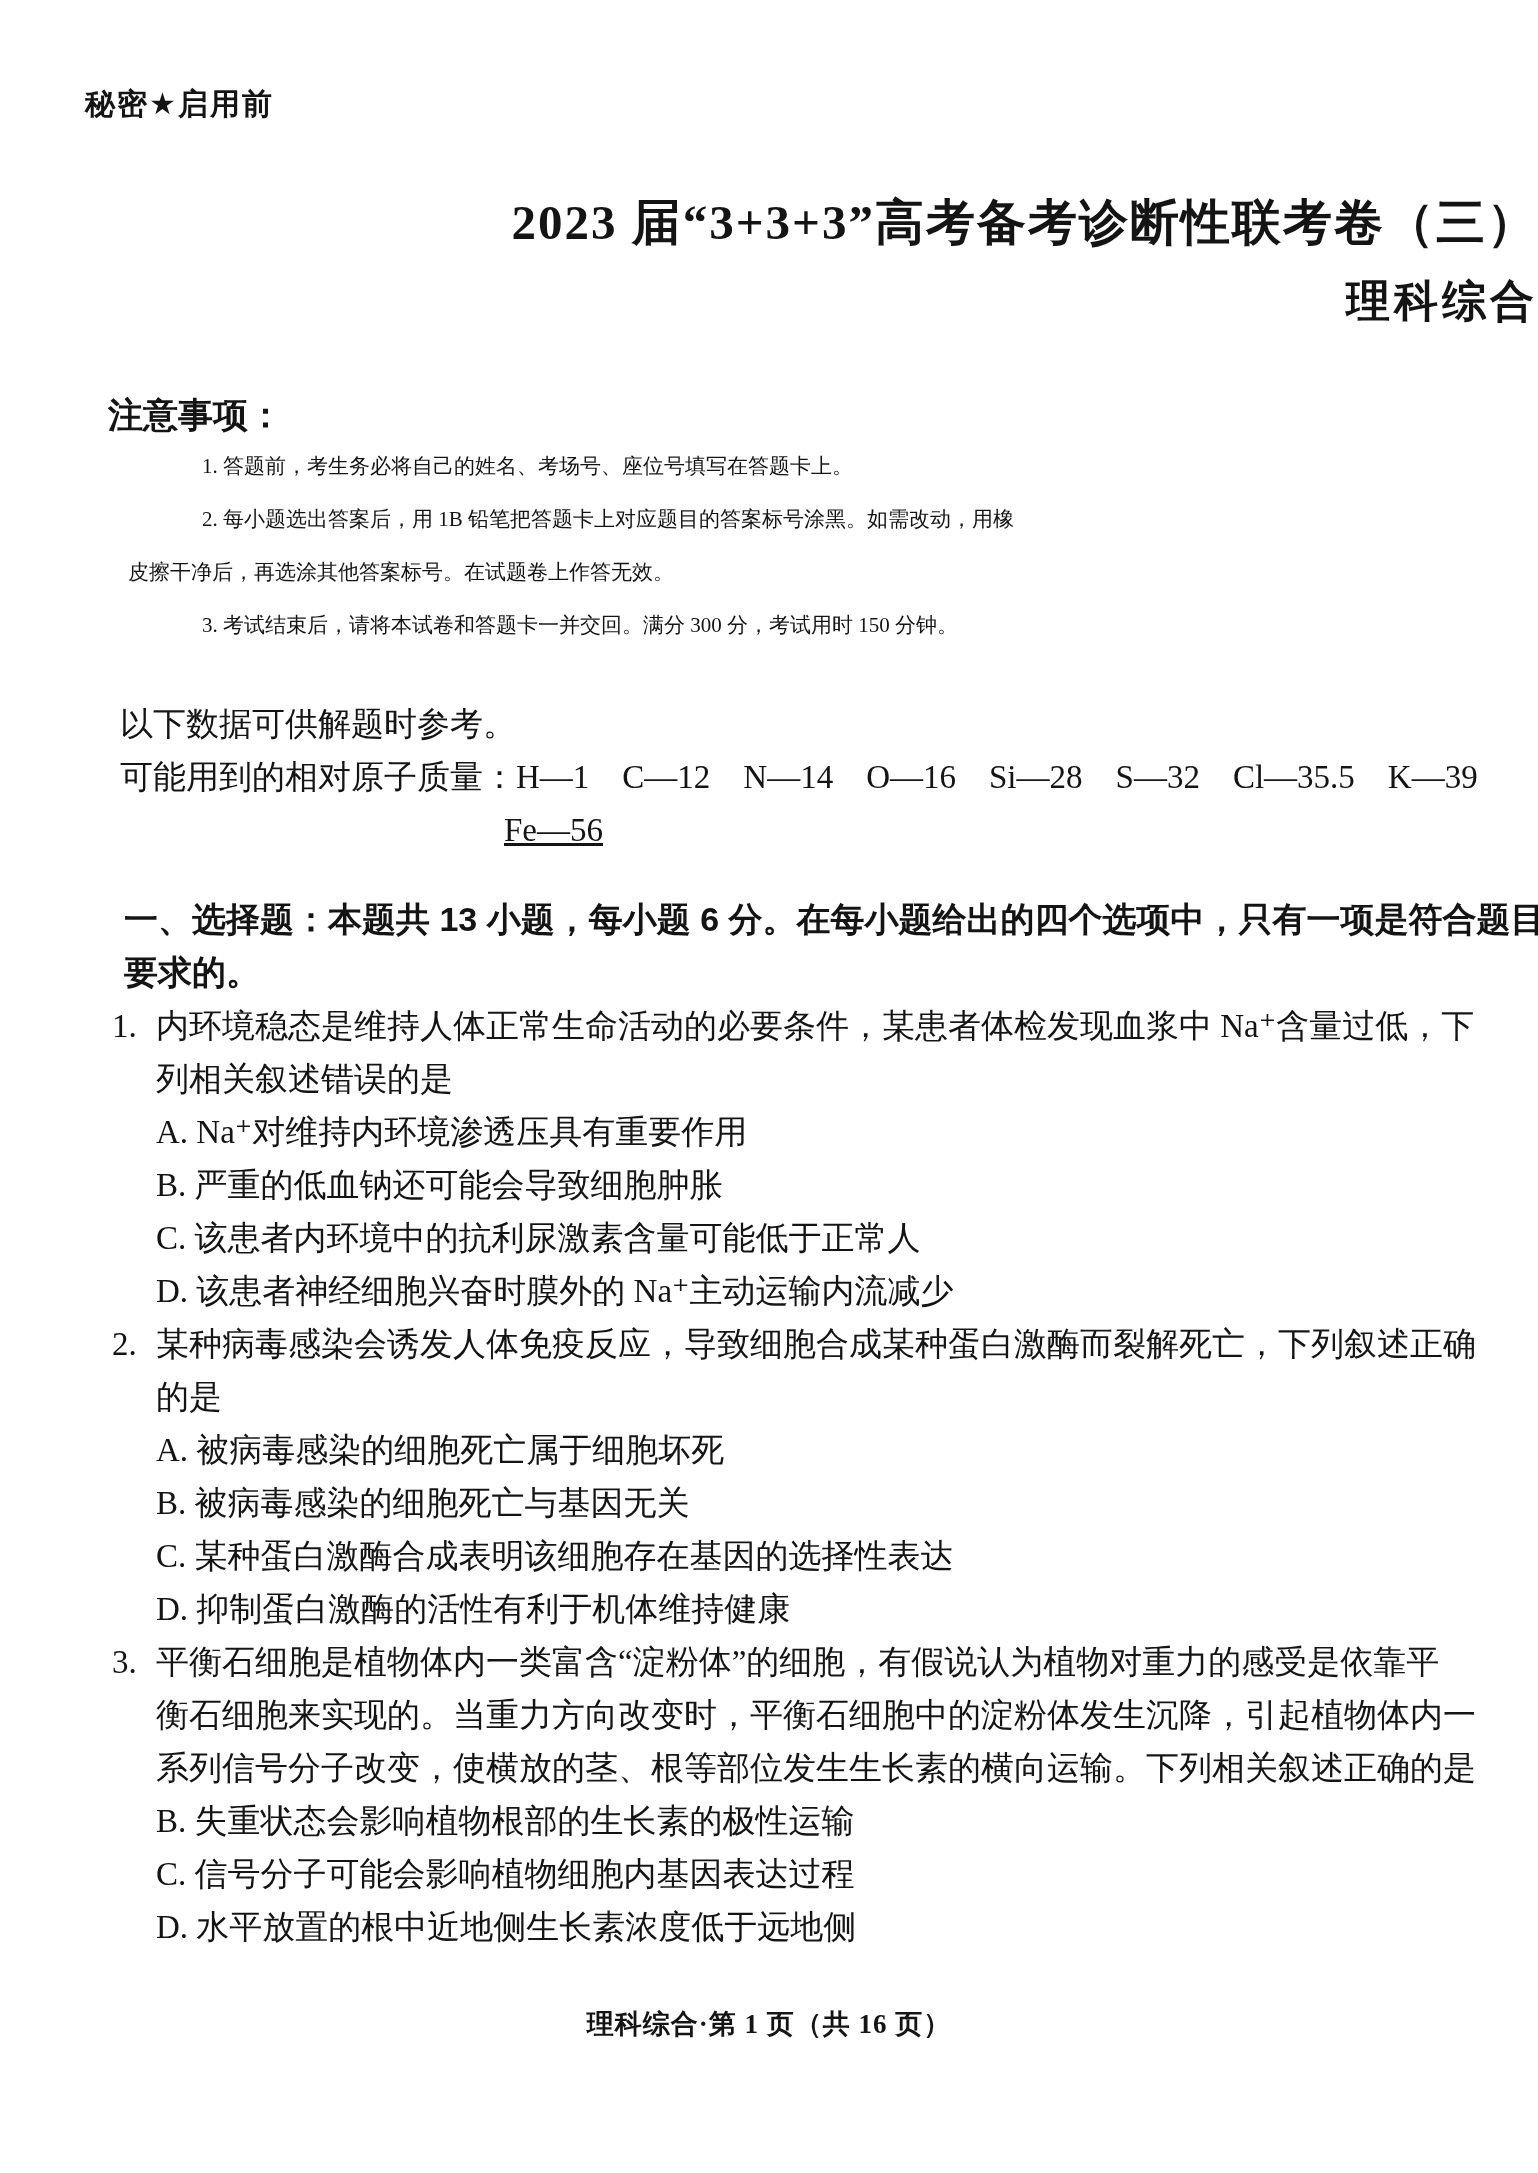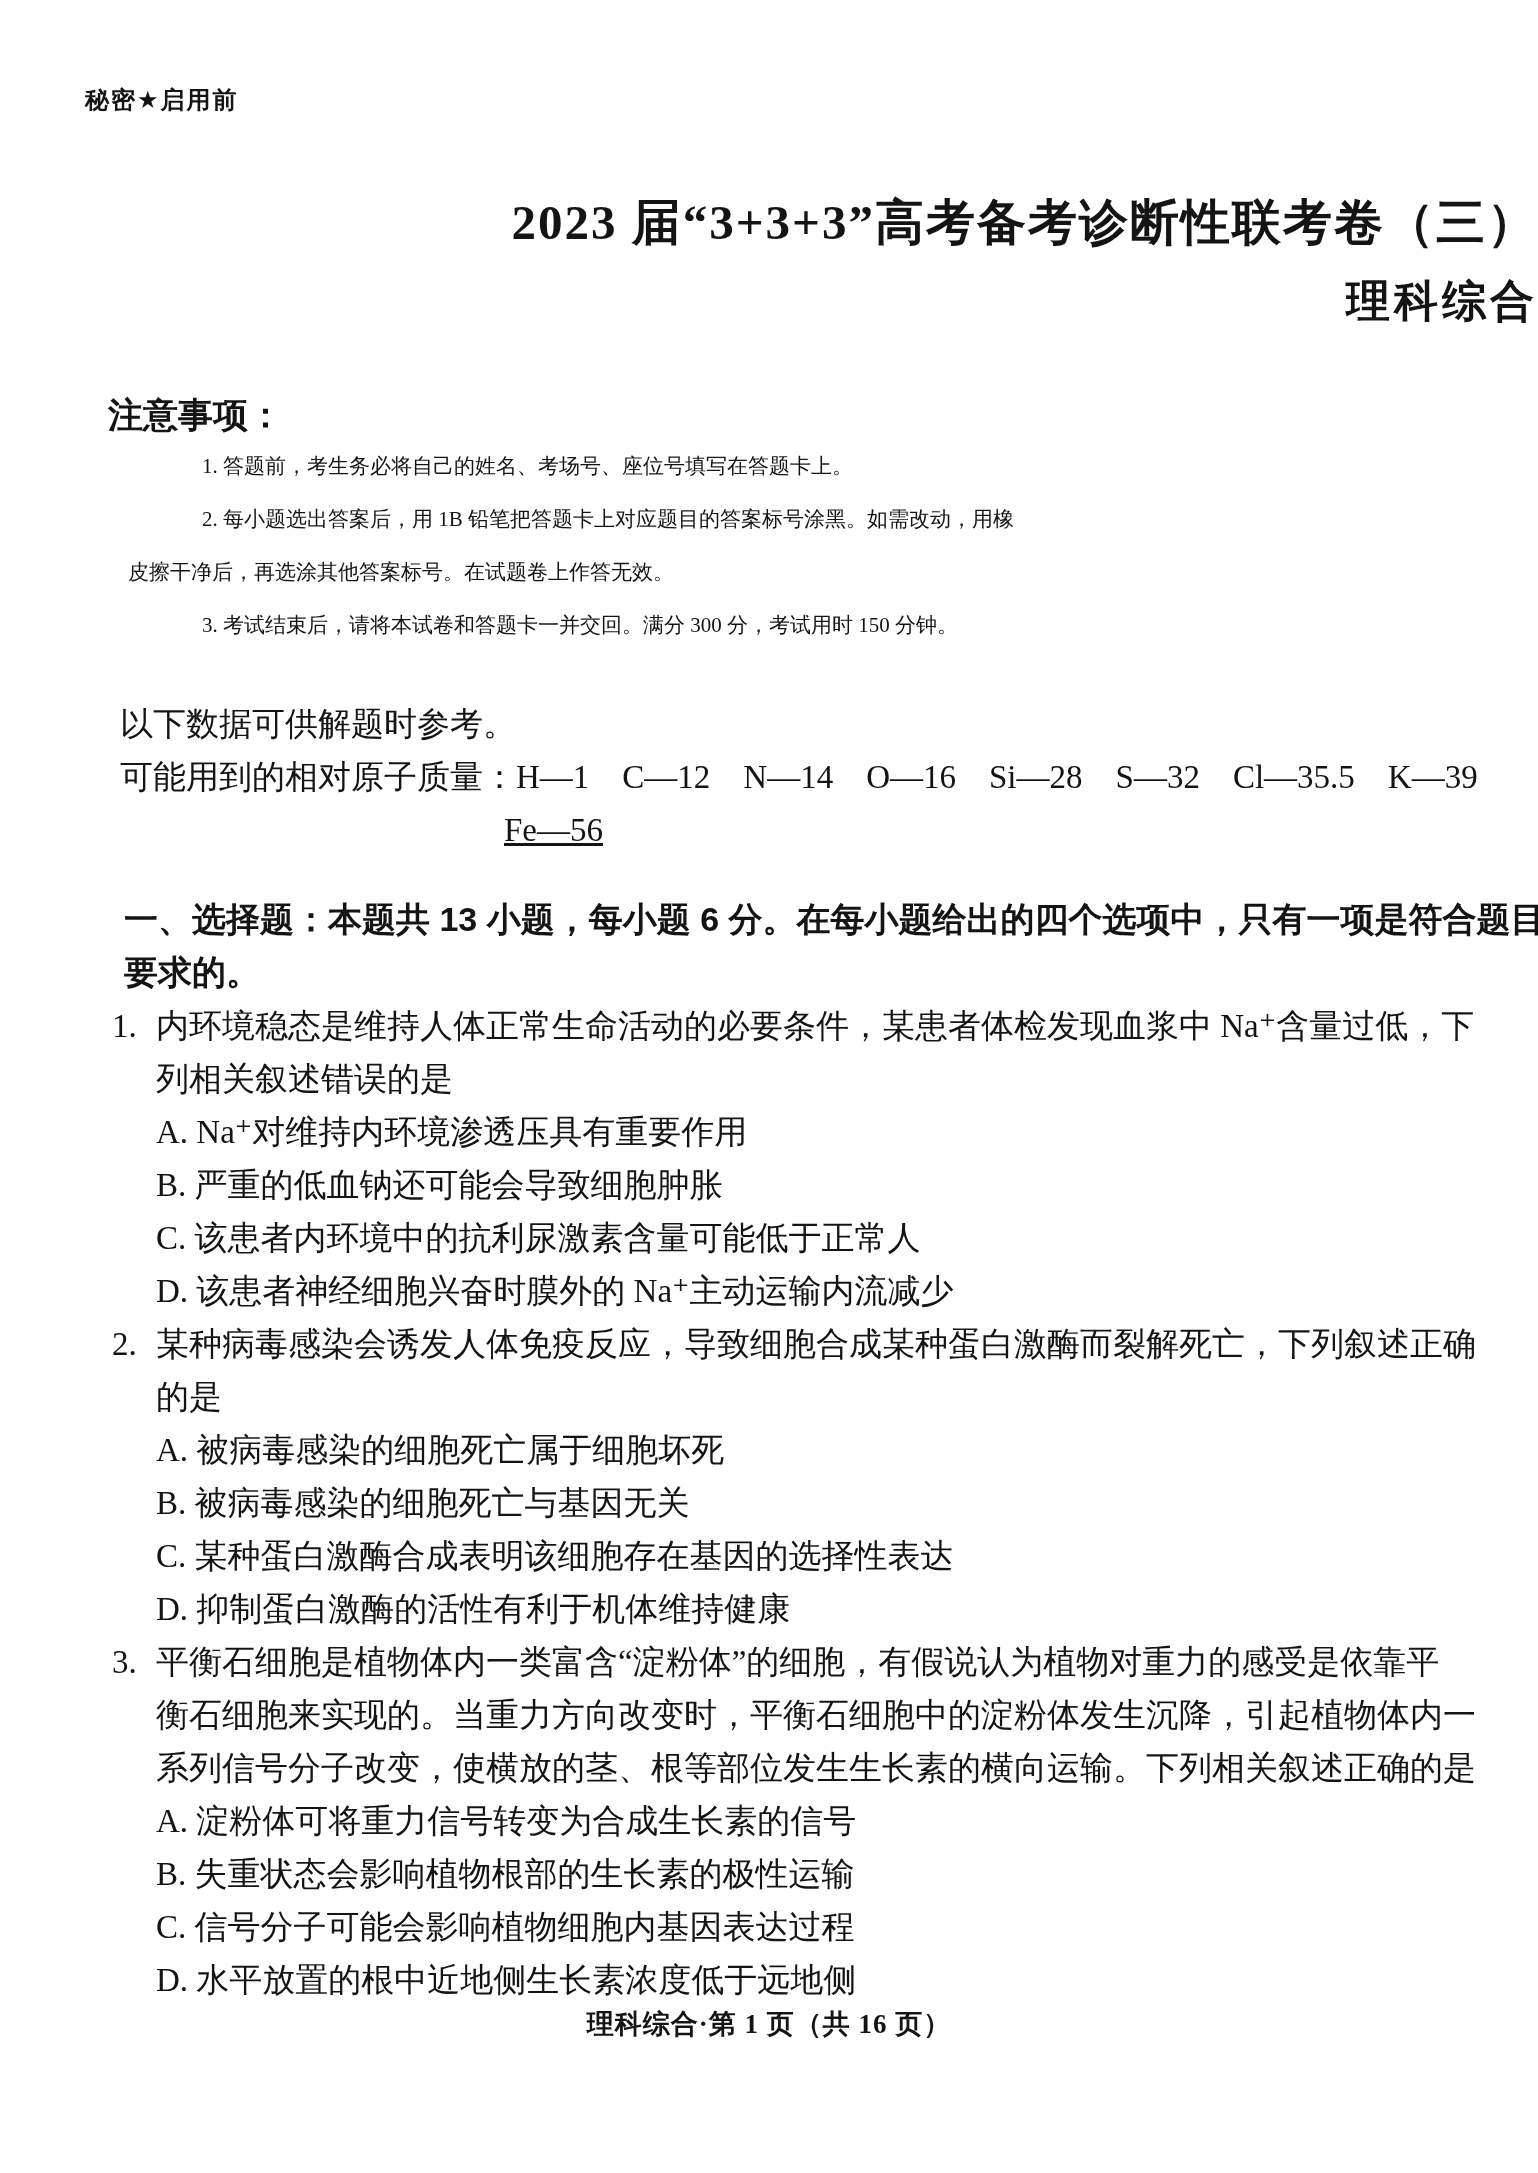--- a/index.html
+++ b/index.html
@@ -11,21 +11,21 @@
     color: #141414;
     font-family: "Liberation Serif", "DejaVu Serif", serif;
     overflow: hidden;
   }
   .line { white-space: nowrap; }
 
   .secret {
     position: absolute;
     left: 85px;
     top: 84px;
-    font-size: 24px;
+    font-size: 30px;
     font-weight: bold;
     font-family: "Liberation Sans", "DejaVu Sans", sans-serif;
     letter-spacing: 2px;
   }
 
   .doc-title {
     position: absolute;
     left: 0; right: 0;
     top: 190px;
     text-align: right;
@@ -153,21 +153,20 @@
       <div class="line">B. 被病毒感染的细胞死亡与基因无关</div>
       <div class="line">C. 某种蛋白激酶合成表明该细胞存在基因的选择性表达</div>
       <div class="line">D. 抑制蛋白激酶的活性有利于机体维持健康</div>
     </div>
 
     <div class="q">
       <span class="q-num">3.</span>
       <div class="line">平衡石细胞是植物体内一类富含“淀粉体”的细胞，有假说认为植物对重力的感受是依靠平</div>
       <div class="line">衡石细胞来实现的。当重力方向改变时，平衡石细胞中的淀粉体发生沉降，引起植物体内一</div>
       <div class="line">系列信号分子改变，使横放的茎、根等部位发生生长素的横向运输。下列相关叙述正确的是</div>
-      <div class="line">A. 淀粉体可将重力信号转变为合成生长素的信号</div>
       <div class="line">B. 失重状态会影响植物根部的生长素的极性运输</div>
       <div class="line">C. 信号分子可能会影响植物细胞内基因表达过程</div>
       <div class="line">D. 水平放置的根中近地侧生长素浓度低于远地侧</div>
     </div>
 
   </div>
 
   <div class="page-footer line">理科综合·第 1 页（共 16 页）</div>
 
 </div>

